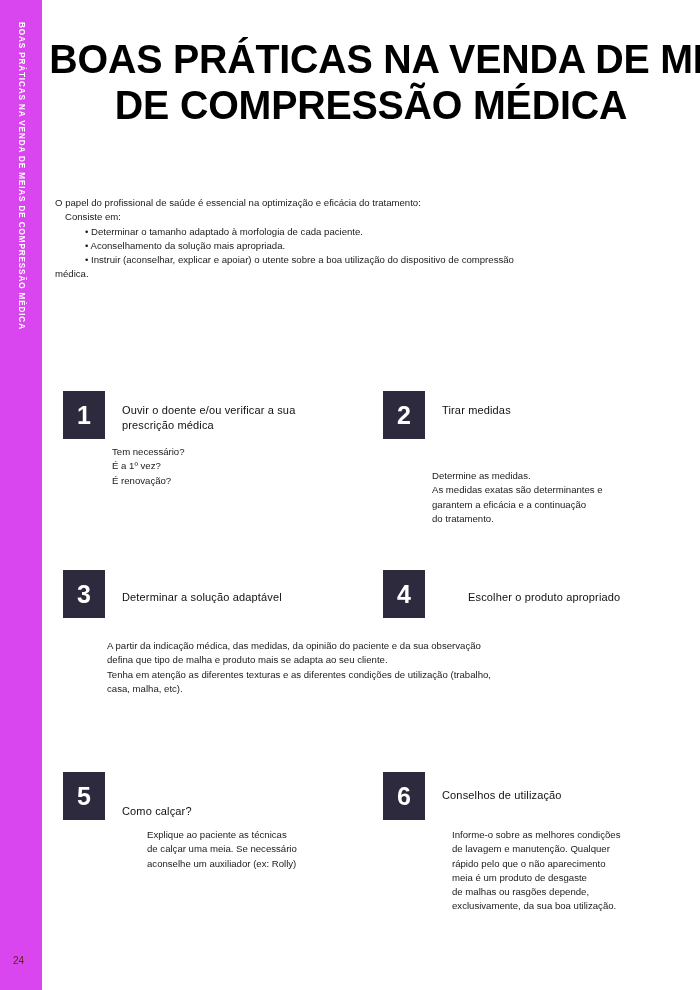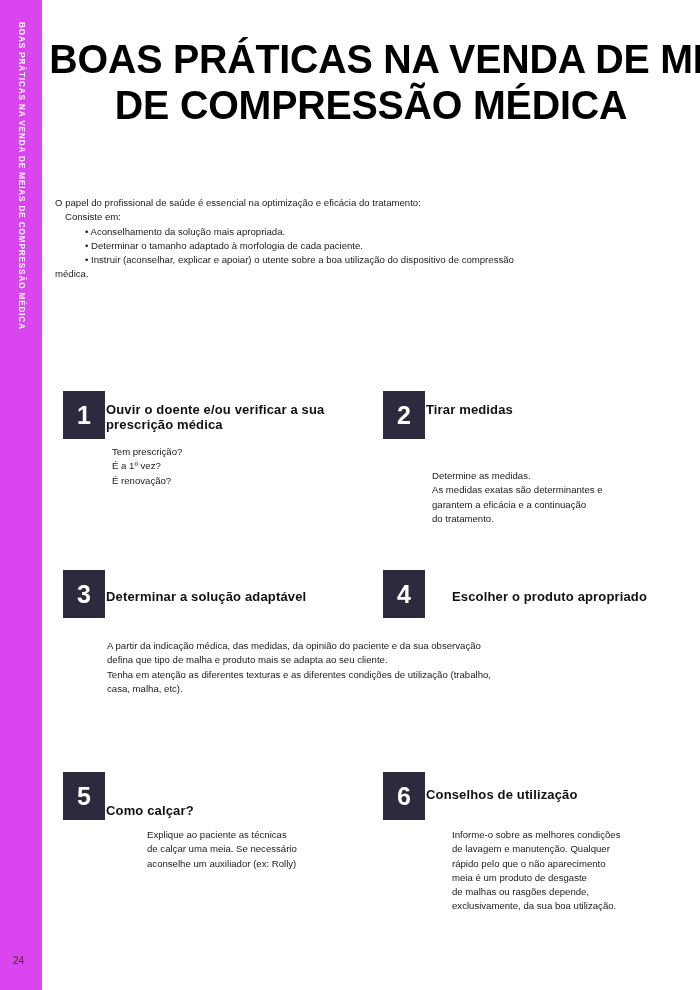--- a/index.html
+++ b/index.html
@@ -93,25 +93,25 @@
     display:flex;
     align-items:center;
     justify-content:center;
     font-family:"Liberation Sans Narrow","Liberation Sans", sans-serif;
     font-weight:bold;
     font-size:25px;
     line-height:1;
   }
   .step-title {
     position:absolute;
-    left:43px; top:12px;
+    left:59px; top:12px;
     width:230px;
     color:#111111;
-    font-size:13px;
-    font-weight:bold;
+    font-size:11px;
+    font-weight:normal;
     line-height:14.5px;
     letter-spacing:0.15px;
   }
   .step-body {
     position:absolute;
     left:49px;
     width:250px;
     color:#1a1a1a;
     font-size:9.6px;
     line-height:14.3px;
@@ -162,34 +162,34 @@
   </div>
 
   <div class="title-block">
     <div class="title-line l1">BOAS PRÁTICAS NA VENDA DE MEIAS</div>
     <div class="title-line l2">DE COMPRESSÃO MÉDICA</div>
   </div>
 
   <div class="intro">
     <span class="lead">O papel do profissional de saúde é essencial na optimização e eficácia do tratamento:</span>
     <span class="sub">Consiste em:</span>
+    <span class="bullet">• Determinar o tamanho adaptado à morfologia de cada paciente.</span>
     <span class="bullet">• Aconselhamento da solução mais apropriada.</span>
-    <span class="bullet">• Determinar o tamanho adaptado à morfologia de cada paciente.</span>
     <span class="bullet">• Instruir (aconselhar, explicar e apoiar) o utente sobre a boa utilização do dispositivo de compressão</span>
     <span class="cont">médica.</span>
   </div>
 
   <div class="step" id="step1">
     <div class="num-box">1</div>
     <div class="step-title">
       <span class="nl">Ouvir o doente e/ou verificar a sua</span>
       <span class="nl">prescrição médica</span>
     </div>
     <div class="step-body">
-      <span class="nl">Tem prescrição?</span>
+      <span class="nl">Tem necessário?</span>
       <span class="nl">É a 1º vez?</span>
       <span class="nl">É renovação?</span>
     </div>
   </div>
 
   <div class="step" id="step2">
     <div class="num-box">2</div>
     <div class="step-title">
       <span class="nl">Tirar medidas</span>
     </div>

